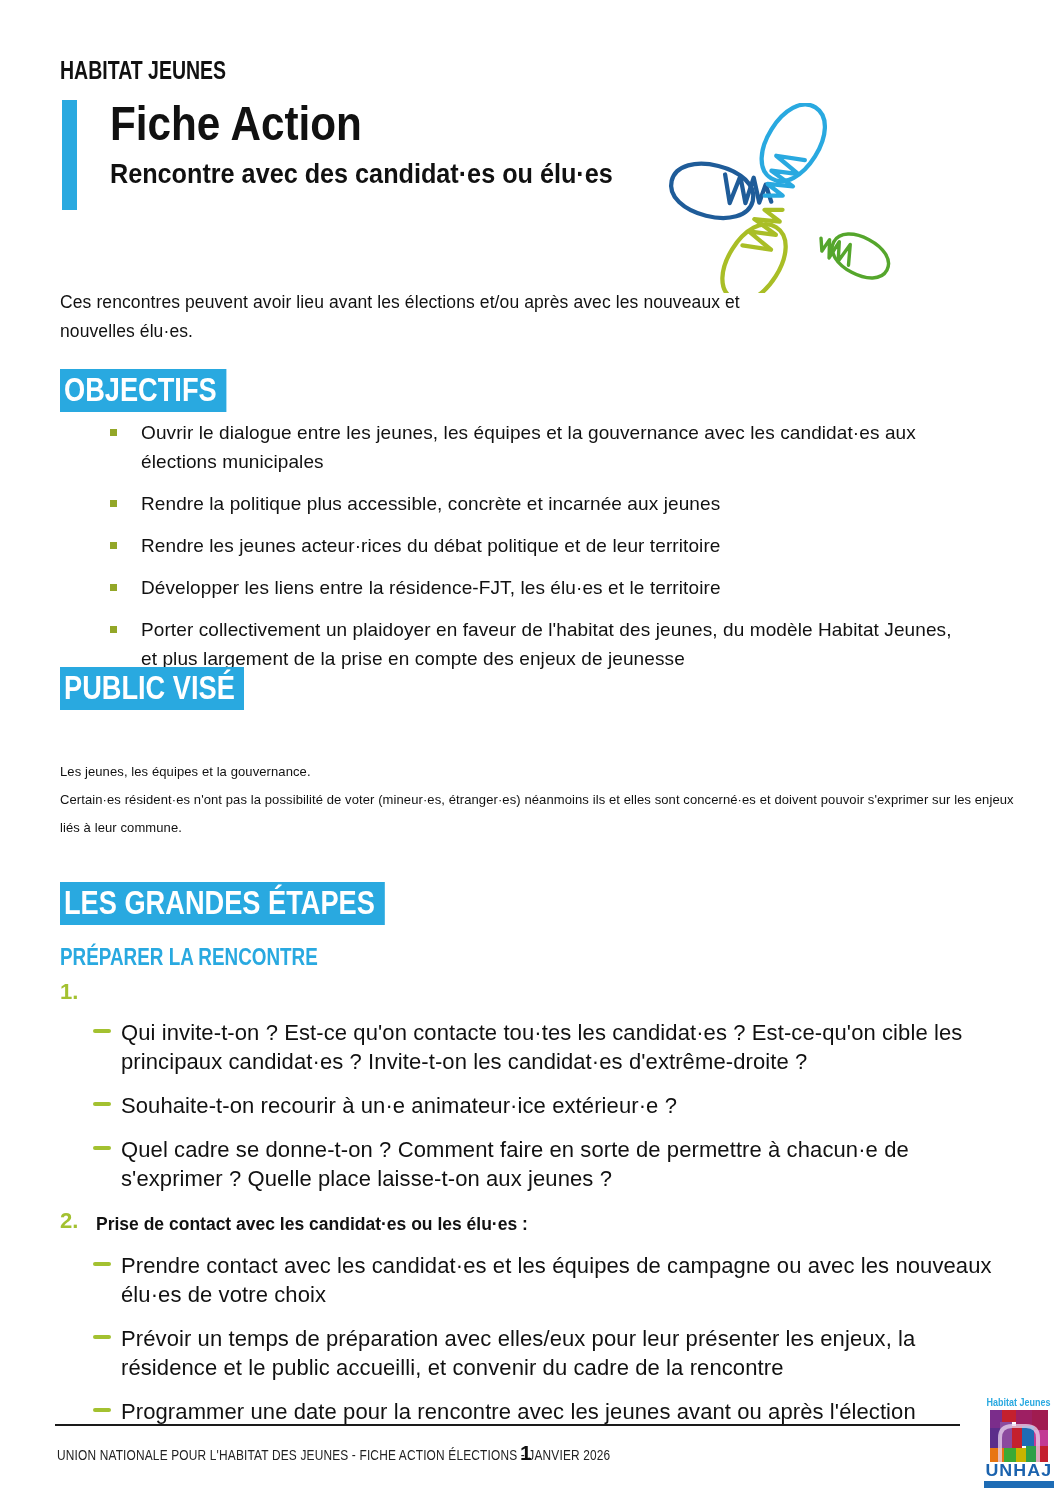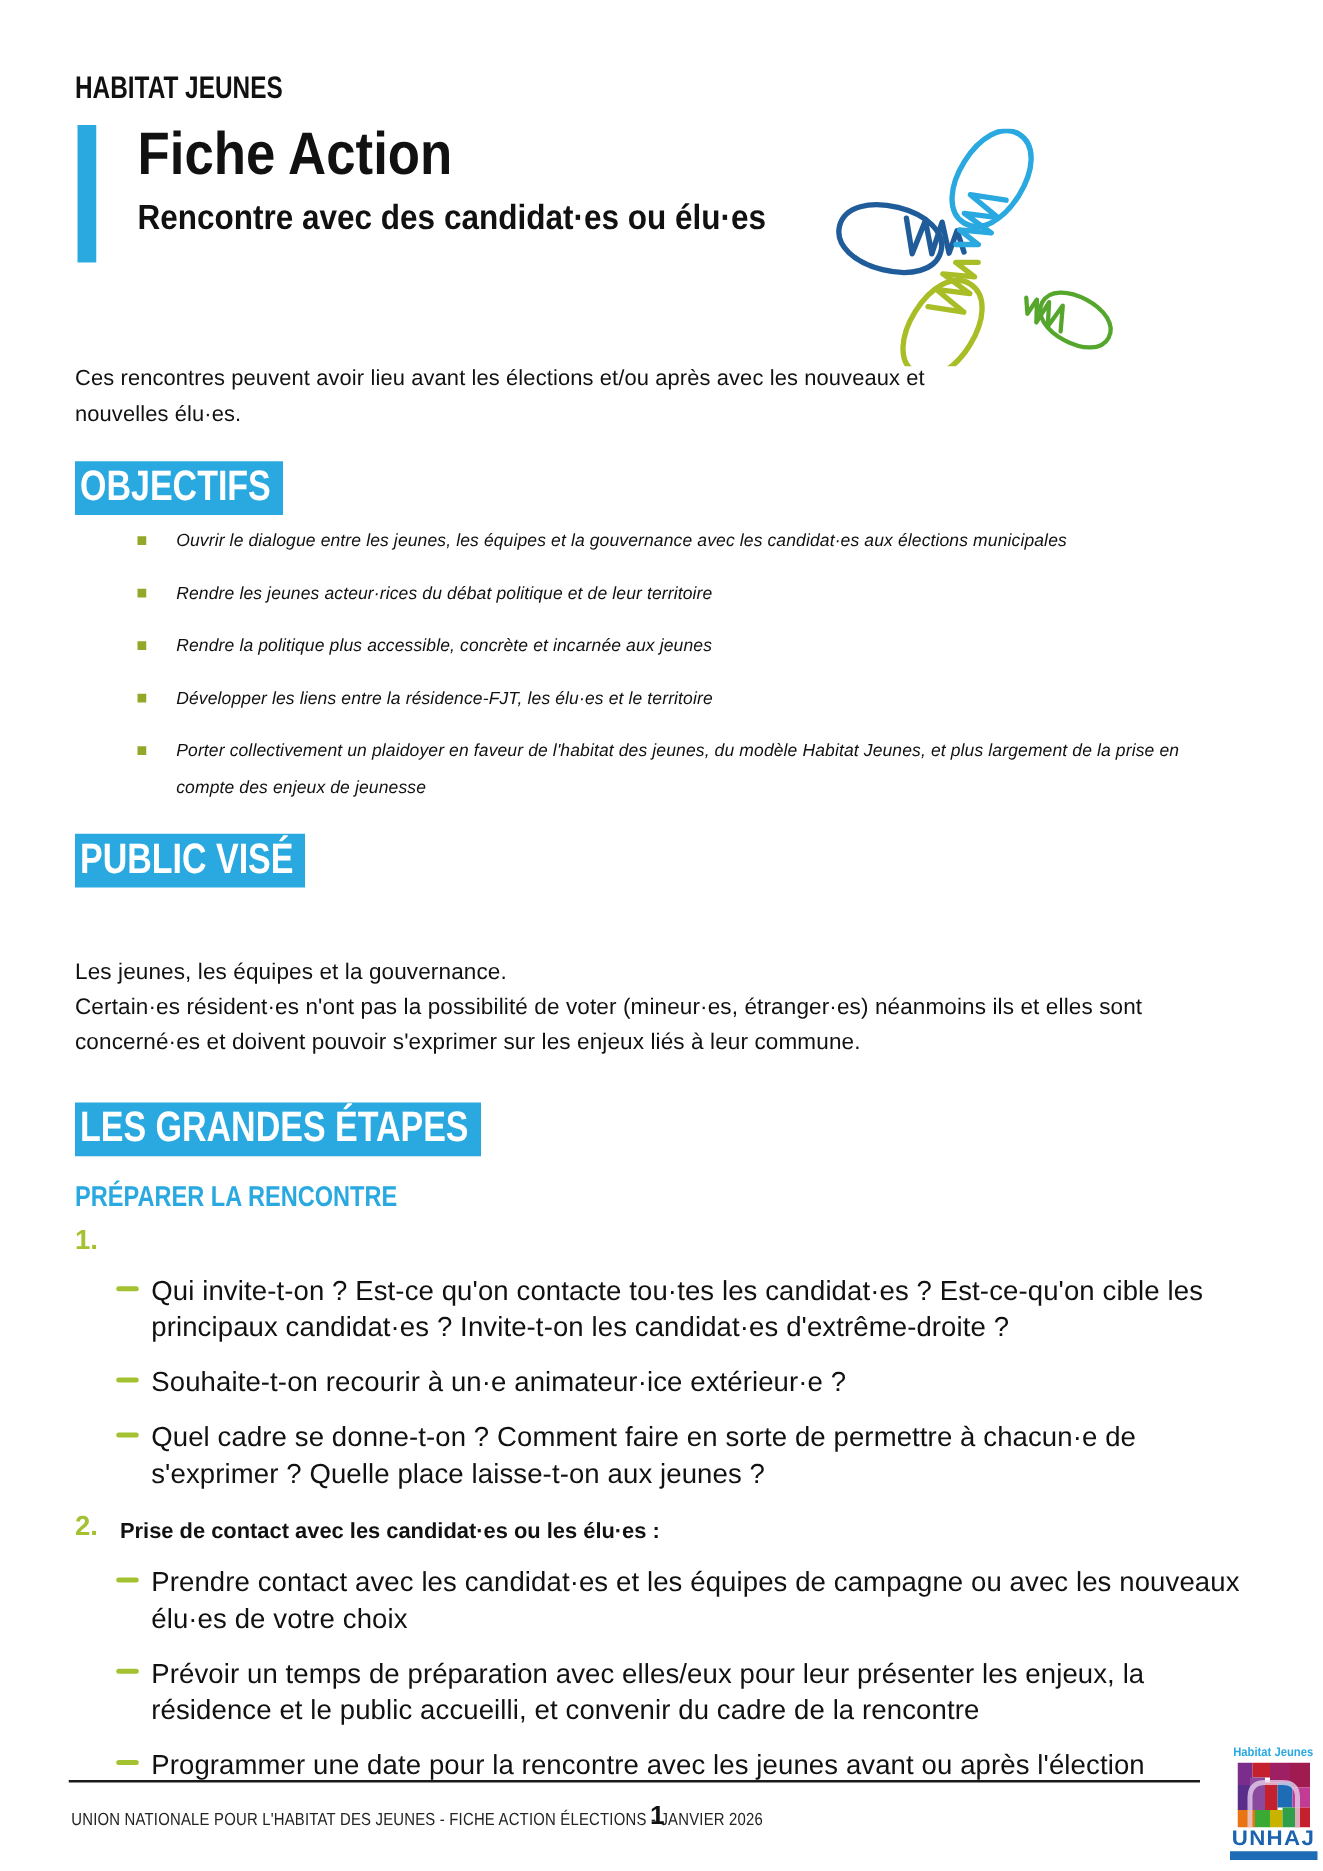--- a/index.html
+++ b/index.html
@@ -16,24 +16,24 @@
   .hands{position:absolute;top:103px;right:40px;width:235px;height:190px;}
 
   .intro{position:absolute;left:60px;top:270px;width:680px;font-size:17.5px;line-height:29px;letter-spacing:.1px;}
 
   .hbox{display:inline-block;background:#29A9E0;color:#fff;font-weight:700;font-size:34px;line-height:1.0;padding:3px 12px 6px 5px;transform:scaleX(.8);transform-origin:left top;white-space:nowrap;}
   .hbox-objectifs{position:absolute;left:60px;top:369px;}
   .hbox-public{position:absolute;left:60px;top:667px;}
   .hbox-etapes{position:absolute;left:60px;top:882px;}
 
   .sq-list{position:absolute;left:110px;top:418px;width:860px;list-style:none;margin:0;padding:0;}
-  .sq-list li{display:flex;margin-bottom:13px;font-size:14px;line-height:29px;letter-spacing:.1px;font-style:italic;}
+  .sq-list li{display:flex;margin-bottom:13px;font-size:19px;line-height:29px;letter-spacing:.1px;}
   .sq{flex:none;width:7px;height:7px;background:#93A728;margin:11px 24px 0 0;}
 
-  .public-par{position:absolute;left:60px;top:745px;width:955px;font-size:18px;line-height:28px;letter-spacing:.1px;}
+  .public-par{position:absolute;left:60px;top:745px;width:955px;font-size:13px;line-height:28px;letter-spacing:.1px;}
   .public-par .l1{display:block;}
 
   .subhead{position:absolute;left:60px;top:944px;color:#29A9E0;font-size:23px;font-weight:700;transform:scaleX(.82);transform-origin:left top;white-space:nowrap;}
 
   .steps{position:absolute;left:60px;top:980px;width:950px;}
   .step{margin-bottom:16px;}
   .step-head{display:flex;margin-bottom:14px;}
   .step-num{flex:none;width:36px;color:#A3C130;font-size:22px;font-weight:700;line-height:24px;}
   .step-title{font-size:17.5px;font-weight:700;line-height:26px;padding-top:2px;}
   .dash-list{margin:0 0 6px 33px;padding:0;list-style:none;}
@@ -82,25 +82,25 @@
 
   <div class="hbox hbox-objectifs">OBJECTIFS</div>
 
   <ul class="sq-list">
     <li>
         <span class="sq"></span>
         <span>Ouvrir le dialogue entre les jeunes, les équipes et la gouvernance avec les candidat·es aux élections municipales</span>
       </li>
     <li>
         <span class="sq"></span>
-        <span>Rendre les jeunes acteur·rices du débat politique et de leur territoire</span>
+        <span>Rendre la politique plus accessible, concrète et incarnée aux jeunes</span>
       </li>
     <li>
         <span class="sq"></span>
-        <span>Rendre la politique plus accessible, concrète et incarnée aux jeunes</span>
+        <span>Rendre les jeunes acteur·rices du débat politique et de leur territoire</span>
       </li>
     <li>
         <span class="sq"></span>
         <span>Développer les liens entre la résidence-FJT, les élu·es et le territoire</span>
       </li>
     <li>
         <span class="sq"></span>
         <span>Porter collectivement un plaidoyer en faveur de l'habitat des jeunes, du modèle Habitat Jeunes, et plus largement de la prise en compte des enjeux de jeunesse</span>
       </li>
   </ul>

